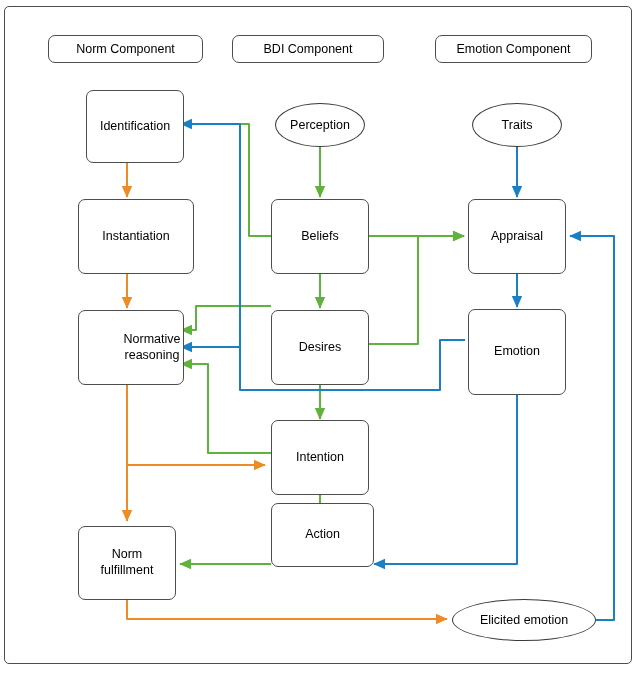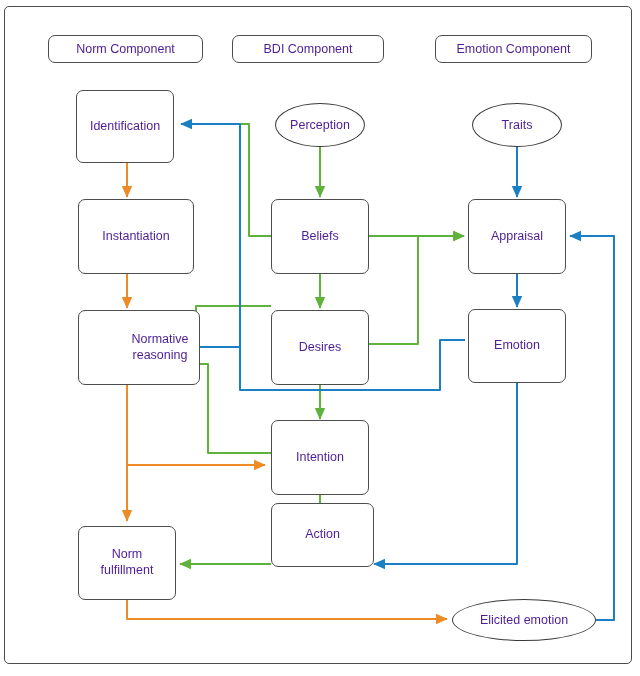--- a/index.html
+++ b/index.html
@@ -33,21 +33,21 @@
     height: 676px;
     pointer-events: none;
   }
   .node {
     position: absolute;
     box-sizing: border-box;
     display: flex;
     align-items: center;
     justify-content: center;
     text-align: center;
-    color: #4c1d95;
+    color: #000000;
     background: #ffffff;
   }
   .box {
     border: 1.8px solid #4d4d4d;
     border-radius: 7px;
     font-size: 12.5px;
     line-height: 1.25;
   }
   .header-box {
     border: 1.4px solid #4d4d4d;
@@ -130,27 +130,27 @@
   <div class="node header-box" style="left:48px; top:35px; width:155px; height:28px;">
     <span>Norm Component</span>
   </div>
   <div class="node header-box" style="left:232px; top:35px; width:152px; height:28px;">
     <span>BDI Component</span>
   </div>
   <div class="node header-box" style="left:435px; top:35px; width:157px; height:28px;align-items:center;">
     <span>Emotion Component</span>
   </div>
 
-  <div class="node box" style="left:76px; top:90px; width:98px; height:73px;">
+  <div class="node box" style="left:86px; top:90px; width:98px; height:73px;">
     <span>Identification</span>
   </div>
   <div class="node box" style="left:78px; top:199px; width:116px; height:75px;">
     <span>Instantiation</span>
   </div>
-  <div class="node box" style="left:78px; top:310px; width:122px; height:75px; white-space:pre-line;padding-left:42px;">
+  <div class="node box" style="left:78px; top:310px; width:106px; height:75px; white-space:pre-line;padding-left:42px;">
     <span>Normative
 reasoning</span>
   </div>
   <div class="node box" style="left:78px; top:526px; width:98px; height:74px; white-space:pre-line;">
     <span>Norm
 fulfillment</span>
   </div>
 
   <div class="node ellipse" style="left:275px; top:103px; width:90px; height:44px;">
     <span>Perception</span>
@@ -167,20 +167,20 @@
   <div class="node box" style="left:271px; top:503px; width:103px; height:64px;">
     <span>Action</span>
   </div>
 
   <div class="node ellipse" style="left:472px; top:103px; width:90px; height:44px;">
     <span>Traits</span>
   </div>
   <div class="node box" style="left:468px; top:199px; width:98px; height:75px;">
     <span>Appraisal</span>
   </div>
-  <div class="node box" style="left:468px; top:309px; width:98px; height:74px;">
+  <div class="node box" style="left:468px; top:309px; width:98px; height:86px;">
     <span>Emotion</span>
   </div>
   <div class="node ellipse" style="left:452px; top:599px; width:144px; height:42px;">
     <span>Elicited emotion</span>
   </div>
 
 </div>
 
 </body></html>

